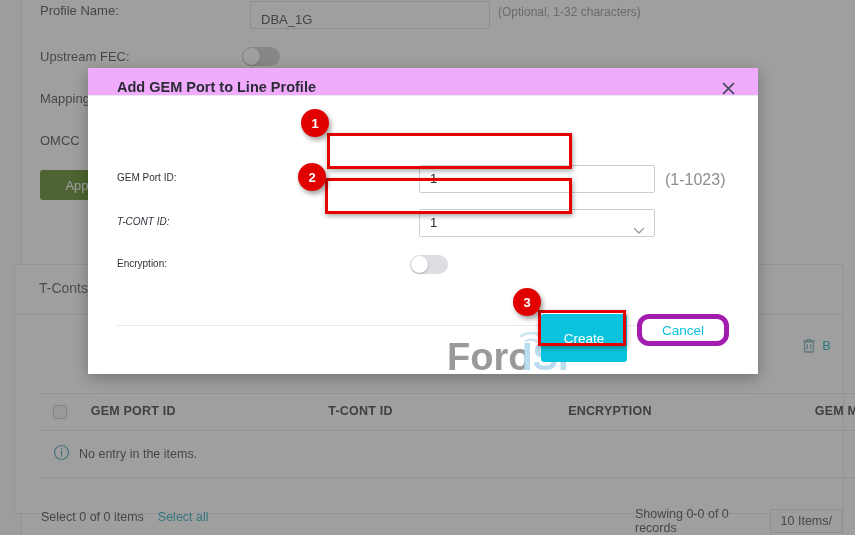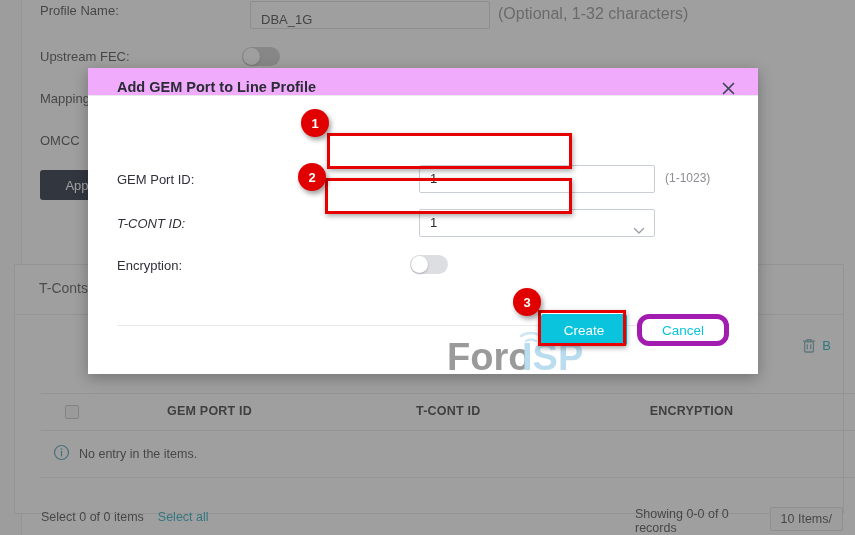--- a/index.html
+++ b/index.html
@@ -33,40 +33,40 @@
   .bg-input {
     position: absolute; left: 250px; top: 1px;
     width: 240px; height: 28px;
     border: 1px solid #d9d9d9; border-radius: 2px;
     background: #fff;
     font-size: 13px; color: #333;
     padding: 8px 10px; line-height: 20px;
   }
   .bg-hint {
     position: absolute; left: 498px; top: 5px;
-    font-size: 16px; color: #8a8a8a; white-space: nowrap;
+    font-size: 12px; color: #8a8a8a; white-space: nowrap;
   }
 
   .toggle {
     position: relative; display: inline-block;
     width: 38px; height: 19px; border-radius: 10px;
     background: #c9c9c9;
   }
   .toggle .knob {
     position: absolute; left: 1px; top: 1px;
     width: 17px; height: 17px; border-radius: 50%;
     background: #ffffff;
     box-shadow: 0 1px 2px rgba(0,0,0,.25);
   }
   .toggle-fec { position: absolute; left: 242px; top: 47px; }
 
   .btn-apply {
     position: absolute; left: 40px; top: 170px;
     height: 30px; min-width: 74px;
-    background: #0f172a; color: #ffffff;
+    background: #4d7c0f; color: #ffffff;
     border: none; border-radius: 3px;
     font-size: 13px; font-family: "Liberation Sans", sans-serif;
     padding: 0 16px; cursor: pointer;
   }
 
   
   .panel-card {
     position: absolute; left: 14px; top: 264px;
     width: 830px; height: 250px;
     background: #ffffff;
@@ -96,21 +96,21 @@
   .tool-btn svg { display: block; }
 
   
   .tbl {
     position: absolute; left: 26px; top: 128px;
     width: 1000px;
     border-collapse: collapse;
     font-size: 12.5px;
   }
   .tbl th {
-    text-align: center;
+    text-align: left;
     padding: 10px 0 11px 0;
     font-size: 12.5px; font-weight: bold; color: #2b2b2b;
     letter-spacing: .2px;
     border-bottom: 1px solid #e6e6e6;
     border-top: 1px solid #e6e6e6;
     white-space: nowrap;
   }
   .tbl td {
     padding: 13px 0;
     border-bottom: 1px solid #e6e6e6;
@@ -136,21 +136,21 @@
   }
   .foot-left {
     position: absolute; left: 26px; top: 6px;
     font-size: 12.5px; color: #3a3a3a;
     display: flex; align-items: center; gap: 14px;
   }
   .link-cyan { color: #13a3ba; cursor: pointer; }
   .foot-right {
     position: absolute; left: 620px; top: 3px;
     font-size: 12.5px; color: #3a3a3a;
-    display: flex; align-items: flex-start; gap: 28px;
+    display: flex; align-items: center; gap: 28px;
   }
   .pagesize {
     border: 1px solid #dcdcdc; border-radius: 2px;
     background: #fbfbfb; padding: 4px 10px;
     font-size: 12.5px; color: #3a3a3a; white-space: nowrap;
   }
 
   
   .overlay {
     position: absolute; inset: 0;
@@ -176,21 +176,21 @@
   }
   .modal-close {
     position: absolute; right: 20px; top: 10px;
     width: 20px; height: 20px; cursor: pointer;
     display: flex; align-items: center; justify-content: center;
   }
   .modal-body { position: relative; height: 229px; }
 
   .m-label {
     position: absolute; left: 29px;
-    font-size: 13px; color: #30303a; white-space: nowrap;
+    font-size: 10px; color: #30303a; white-space: nowrap;
   }
   .lbl-gemport { top: 76px; }
   .lbl-tcont   { top: 120px; font-style: italic; }
   .lbl-enc     { top: 162px; }
 
   .m-input {
     position: absolute; left: 331px; top: 69px;
     width: 236px; height: 28px;
     border: 1px solid #c9cdd4; border-radius: 2px;
     background: #fff; font-size: 13px; color: #2b2b2b;
@@ -202,36 +202,36 @@
     width: 236px; height: 28px;
     border: 1px solid #c9cdd4; border-radius: 2px;
     background: #fff; font-size: 13px; color: #2b2b2b;
     padding: 0 10px; line-height: 26px;
   }
   .m-select .chev {
     position: absolute; right: 9px; top: 9px;
   }
   .m-hint {
     position: absolute; left: 577px; top: 75px;
-    font-size: 12px; color: #8d8d93; white-space: nowrap;
+    font-size: 16px; color: #8d8d93; white-space: nowrap;
   }
   .toggle-enc {
     position: absolute; left: 322px; top: 159px;
     background: #dcdee2;
   }
   .modal-divider {
     position: absolute; left: 29px; top: 229px;
     width: 612px; height: 1px; background: #e9eaec;
   }
   .modal-footer {
     position: absolute; left: 0; top: 230px; width: 100%; height: 76px;
   }
   .btn-create {
     position: absolute; left: 453px; top: 16px;
-    width: 86px; height: 32px;
+    width: 86px; height: 48px;
     background: #0ac3dc; color: #ffffff;
     border: none; border-radius: 3px;
     font-size: 13.5px; cursor: pointer;
     font-family: "Liberation Sans", sans-serif;
   }
   .btn-cancel {
     position: absolute; left: 549px; top: 16px;
     width: 92px; height: 32px;
     background: #ffffff; color: #0ac3dc;
     border: 5px solid #a21caf; border-radius: 12px;

